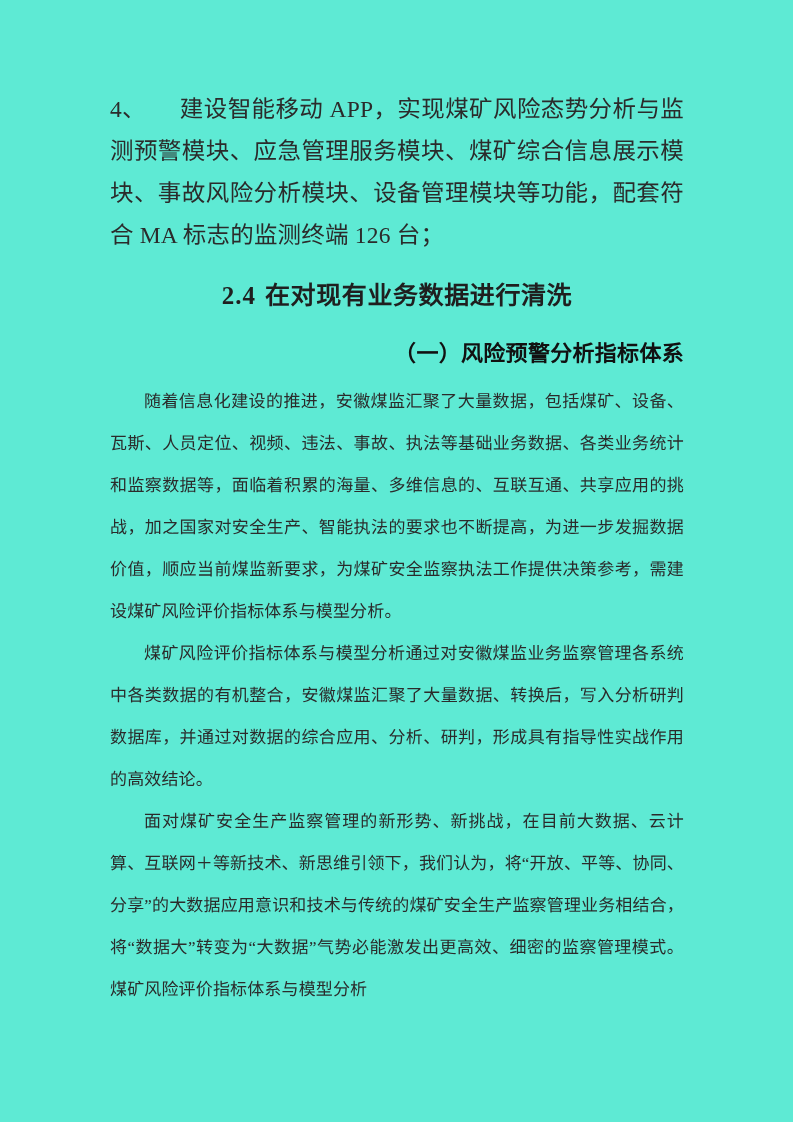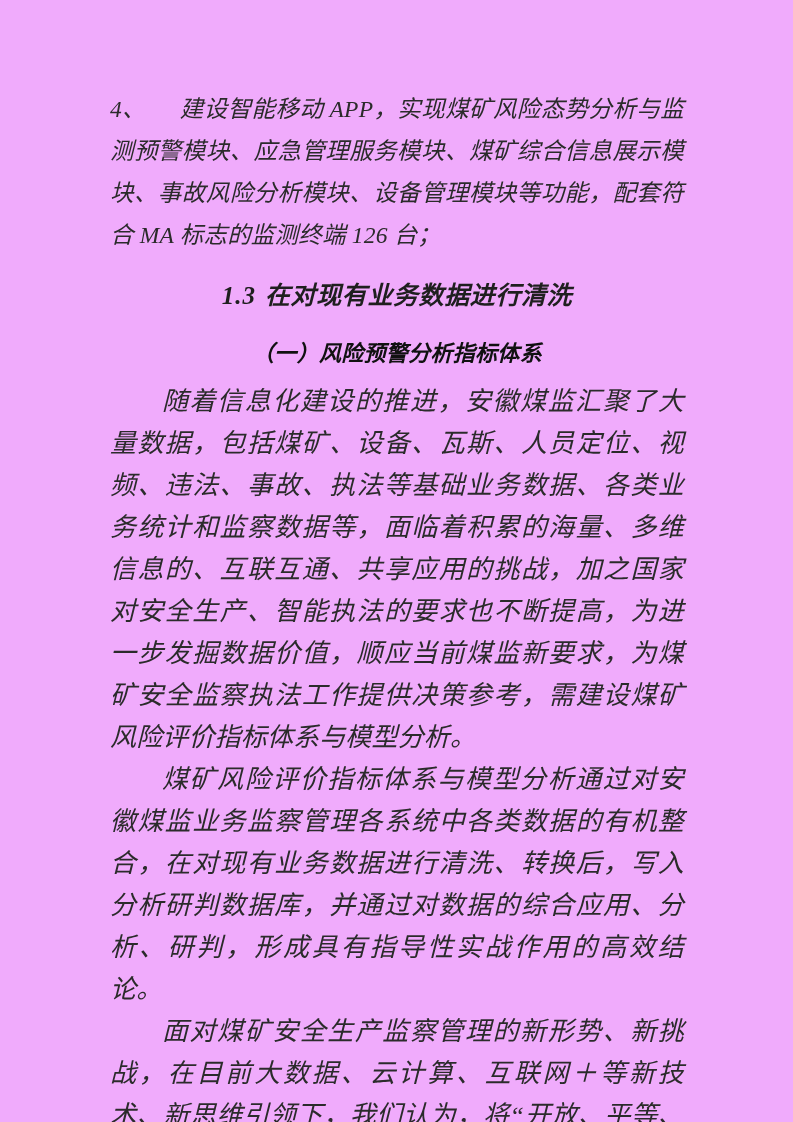--- a/index.html
+++ b/index.html
@@ -17,22 +17,21 @@
     color: #2a2a2a;
     -webkit-font-smoothing: antialiased;
   }
 
   .page {
     position: absolute;
     left: 0;
     top: 0;
     width: 793px;
     height: 1122px;
-    background: #f0abfc;
-    font-style: italic;
+    background: #5eead4;
   }
 
   .content {
     position: absolute;
     left: 110px;
     top: 88px;
     width: 574px;
   }
 
   
@@ -71,29 +70,29 @@
     display: inline-block;
     width: 9px;
   }
 
   
   .subsection-heading {
     font-family: "DejaVu Sans", "Liberation Sans", sans-serif;
     font-size: 22px;
     line-height: 42px;
     font-weight: bold;
-    text-align: center;
+    text-align: right;
     margin: 16px 0 0 0;
     letter-spacing: 0.3px;
     color: #111111;
   }
 
   
   .body-para {
-    font-size: 26px;
+    font-size: 17px;
     line-height: 42px;
     text-align: justify;
     text-justify: inter-ideograph;
     text-indent: 2em;
     margin: 0;
     color: #2b2b2b;
     letter-spacing: 0.15px;
   }
   .body-para.first-after-heading {
     margin-top: 6px;
@@ -101,24 +100,24 @@
 </style>
 </head>
 <body>
 
 <div class="page">
   <div class="content">
 
     <p class="list-item"><span class="li-num">4、</span><span class="li-gap"></span><span>建设智能移动 APP，实现煤矿风险态势分析与监测预警模块、应急管理服务模块、煤矿综合信息展示模块、事故风险分析模块、设备管理模块等功能，配套符合 MA 标志的监测终端 126 台；</span></p>
 
 
-    <h2 class="section-heading"><span class="sh-num">1.3</span><span class="sh-sep"></span><span>在对现有业务数据进行清洗</span></h2>
+    <h2 class="section-heading"><span class="sh-num">2.4</span><span class="sh-sep"></span><span>在对现有业务数据进行清洗</span></h2>
 
     <h3 class="subsection-heading">（一）风险预警分析指标体系</h3>
 
     <p class="body-para first-after-heading">随着信息化建设的推进，安徽煤监汇聚了大量数据，包括煤矿、设备、瓦斯、人员定位、视频、违法、事故、执法等基础业务数据、各类业务统计和监察数据等，面临着积累的海量、多维信息的、互联互通、共享应用的挑战，加之国家对安全生产、智能执法的要求也不断提高，为进一步发掘数据价值，顺应当前煤监新要求，为煤矿安全监察执法工作提供决策参考，需建设煤矿风险评价指标体系与模型分析。</p>
 
-    <p class="body-para">煤矿风险评价指标体系与模型分析通过对安徽煤监业务监察管理各系统中各类数据的有机整合，在对现有业务数据进行清洗、转换后，写入分析研判数据库，并通过对数据的综合应用、分析、研判，形成具有指导性实战作用的高效结论。</p>
+    <p class="body-para">煤矿风险评价指标体系与模型分析通过对安徽煤监业务监察管理各系统中各类数据的有机整合，安徽煤监汇聚了大量数据、转换后，写入分析研判数据库，并通过对数据的综合应用、分析、研判，形成具有指导性实战作用的高效结论。</p>
 
     <p class="body-para">面对煤矿安全生产监察管理的新形势、新挑战，在目前大数据、云计算、互联网＋等新技术、新思维引领下，我们认为，将“开放、平等、协同、分享”的大数据应用意识和技术与传统的煤矿安全生产监察管理业务相结合，将“数据大”转变为“大数据”气势必能激发出更高效、细密的监察管理模式。煤矿风险评价指标体系与模型分析</p>
 
   </div>
 </div>
 
 </body></html>

